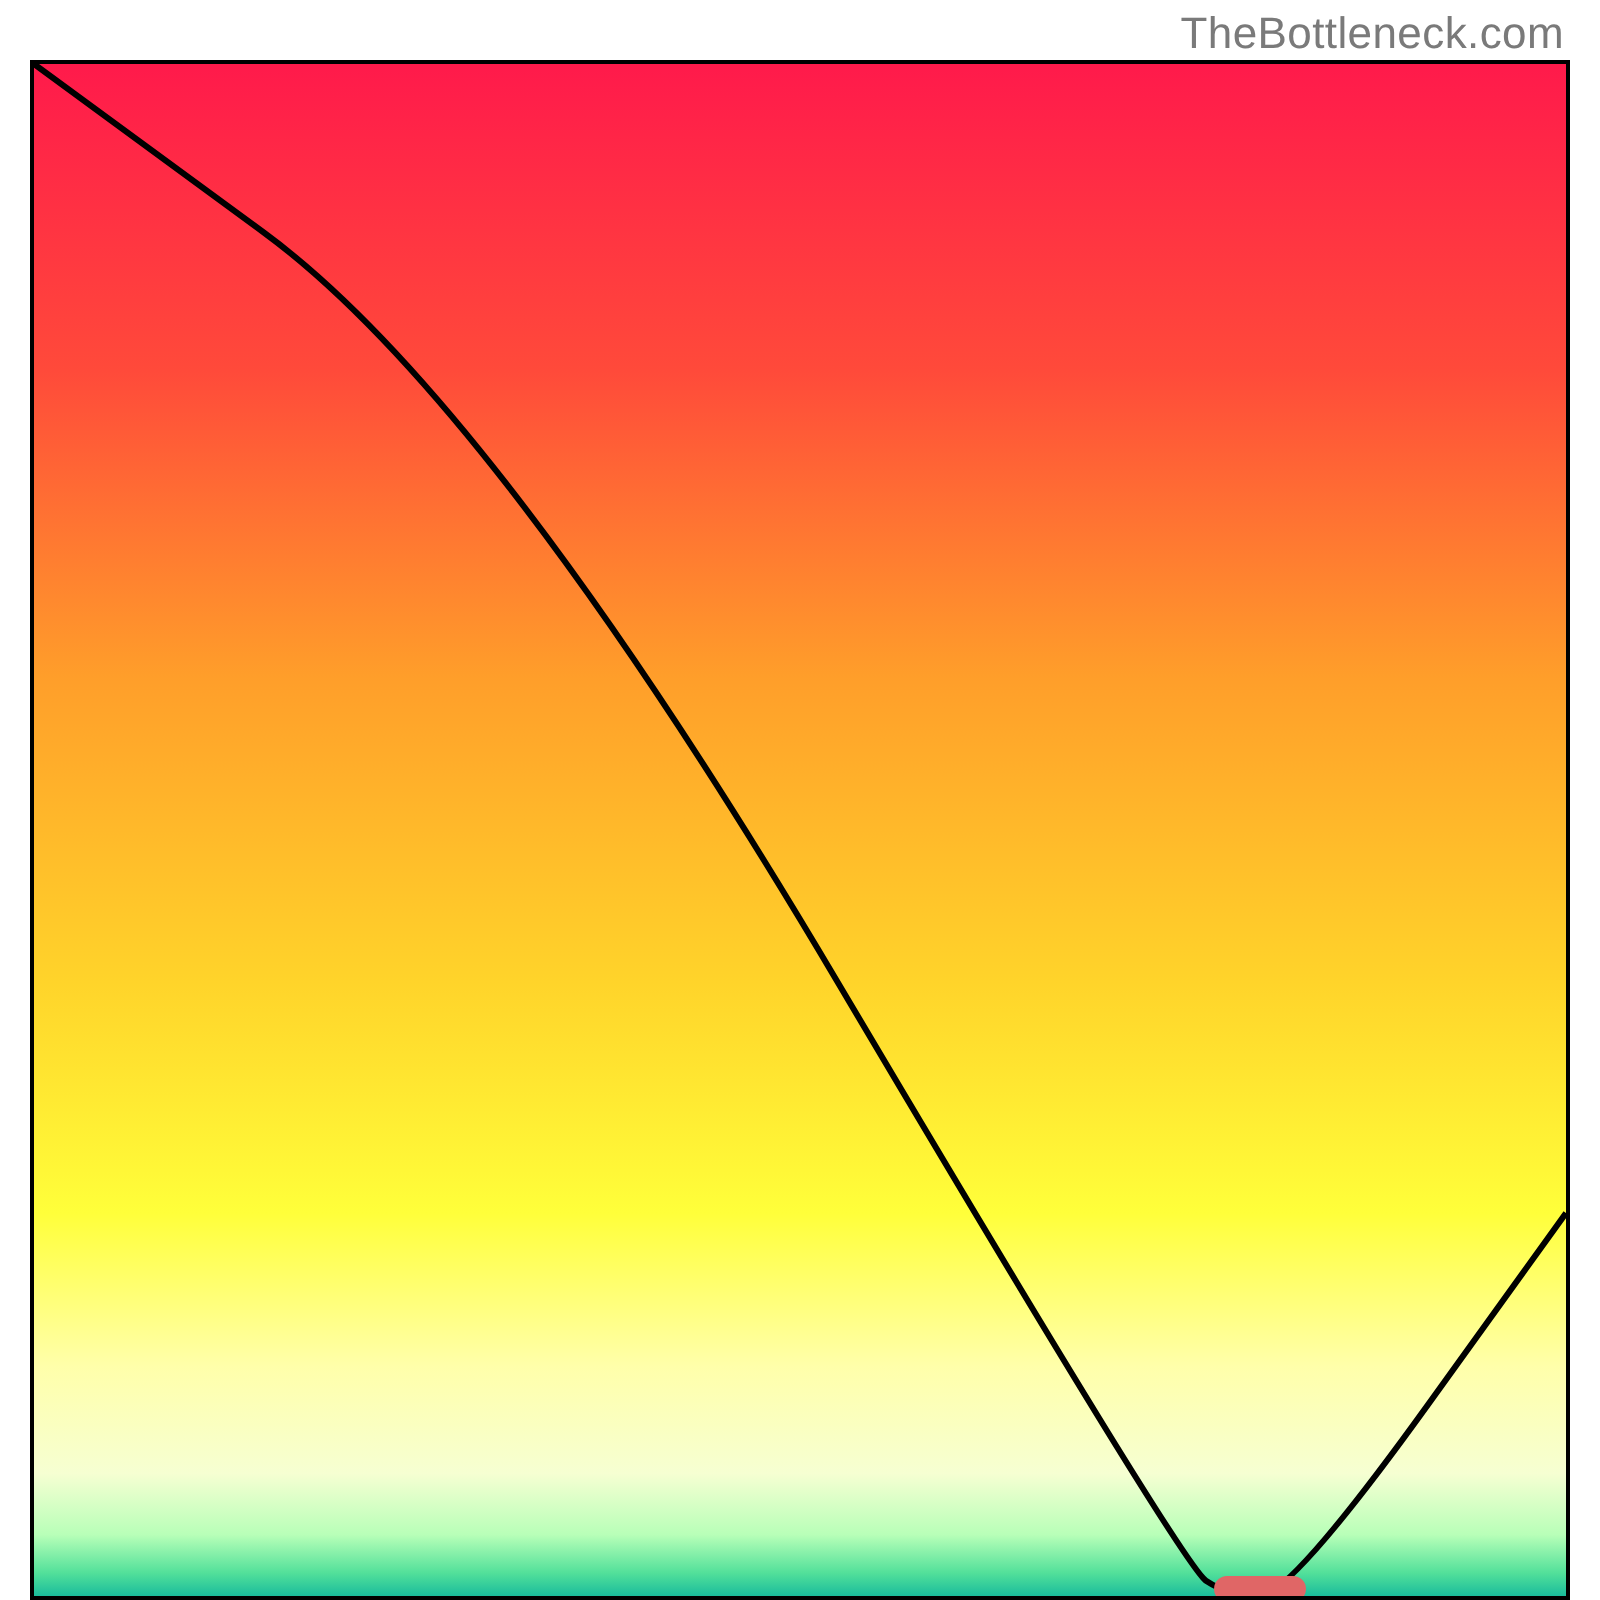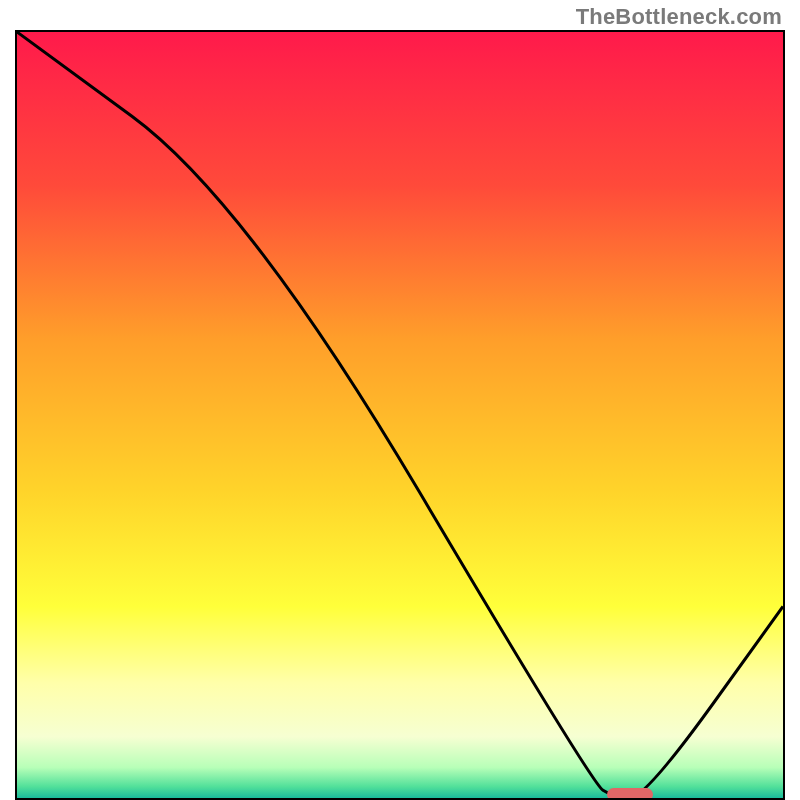--- a/index.html
+++ b/index.html
@@ -20,21 +20,21 @@
     box-sizing: border-box;
     border: 2px solid #000;
     overflow: hidden;
   }
   .watermark {
     position: absolute;
     top: 4px;
     right: 18px;
     color: #7a7a7a;
     font-size: 22px;
-    font-weight: 700;
+    font-weight: 400;
     letter-spacing: 0.2px;
   }
   svg.bg {
     position: absolute;
     left: 0;
     top: 0;
     width: 766px;
     height: 766px;
   }
   svg.curve {

